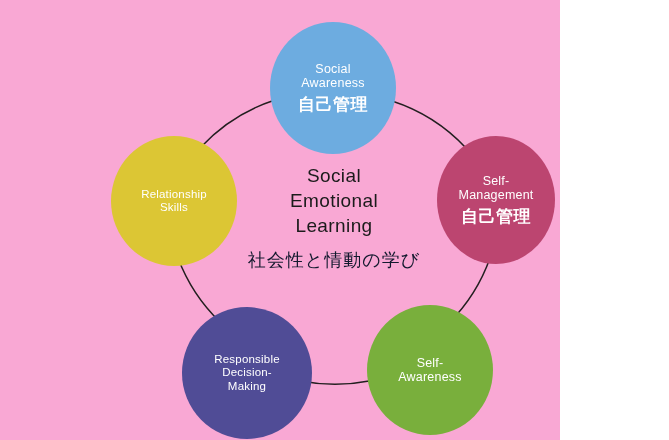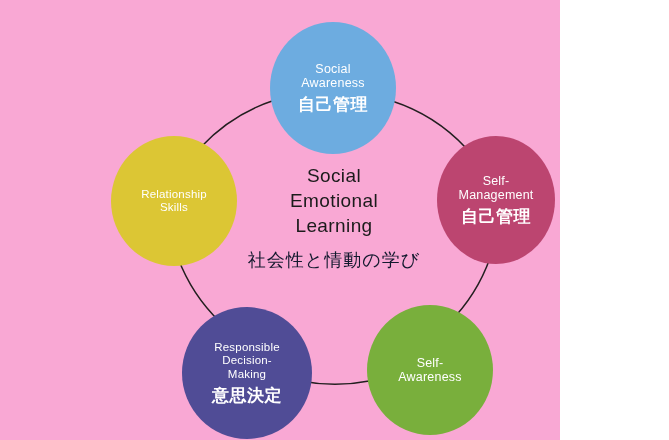--- a/index.html
+++ b/index.html
@@ -146,21 +146,20 @@
 
   <div class="node" id="node-self-awareness" style="background:#79af3c">
     <span class="en">Self-
 Awareness</span>
   </div>
 
   <div class="node" id="node-responsible-decision-making" style="background:#504c96">
     <span class="en">Responsible
 Decision-
 Making</span>
-    <span class="ja">意思決定</span>
   </div>
 
   <div class="node" id="node-relationship-skills" style="background:#dcc634">
     <span class="en">Relationship
 Skills</span>
   </div>
 
   <div id="center-block">
     <div id="center-title">Social
 Emotional

